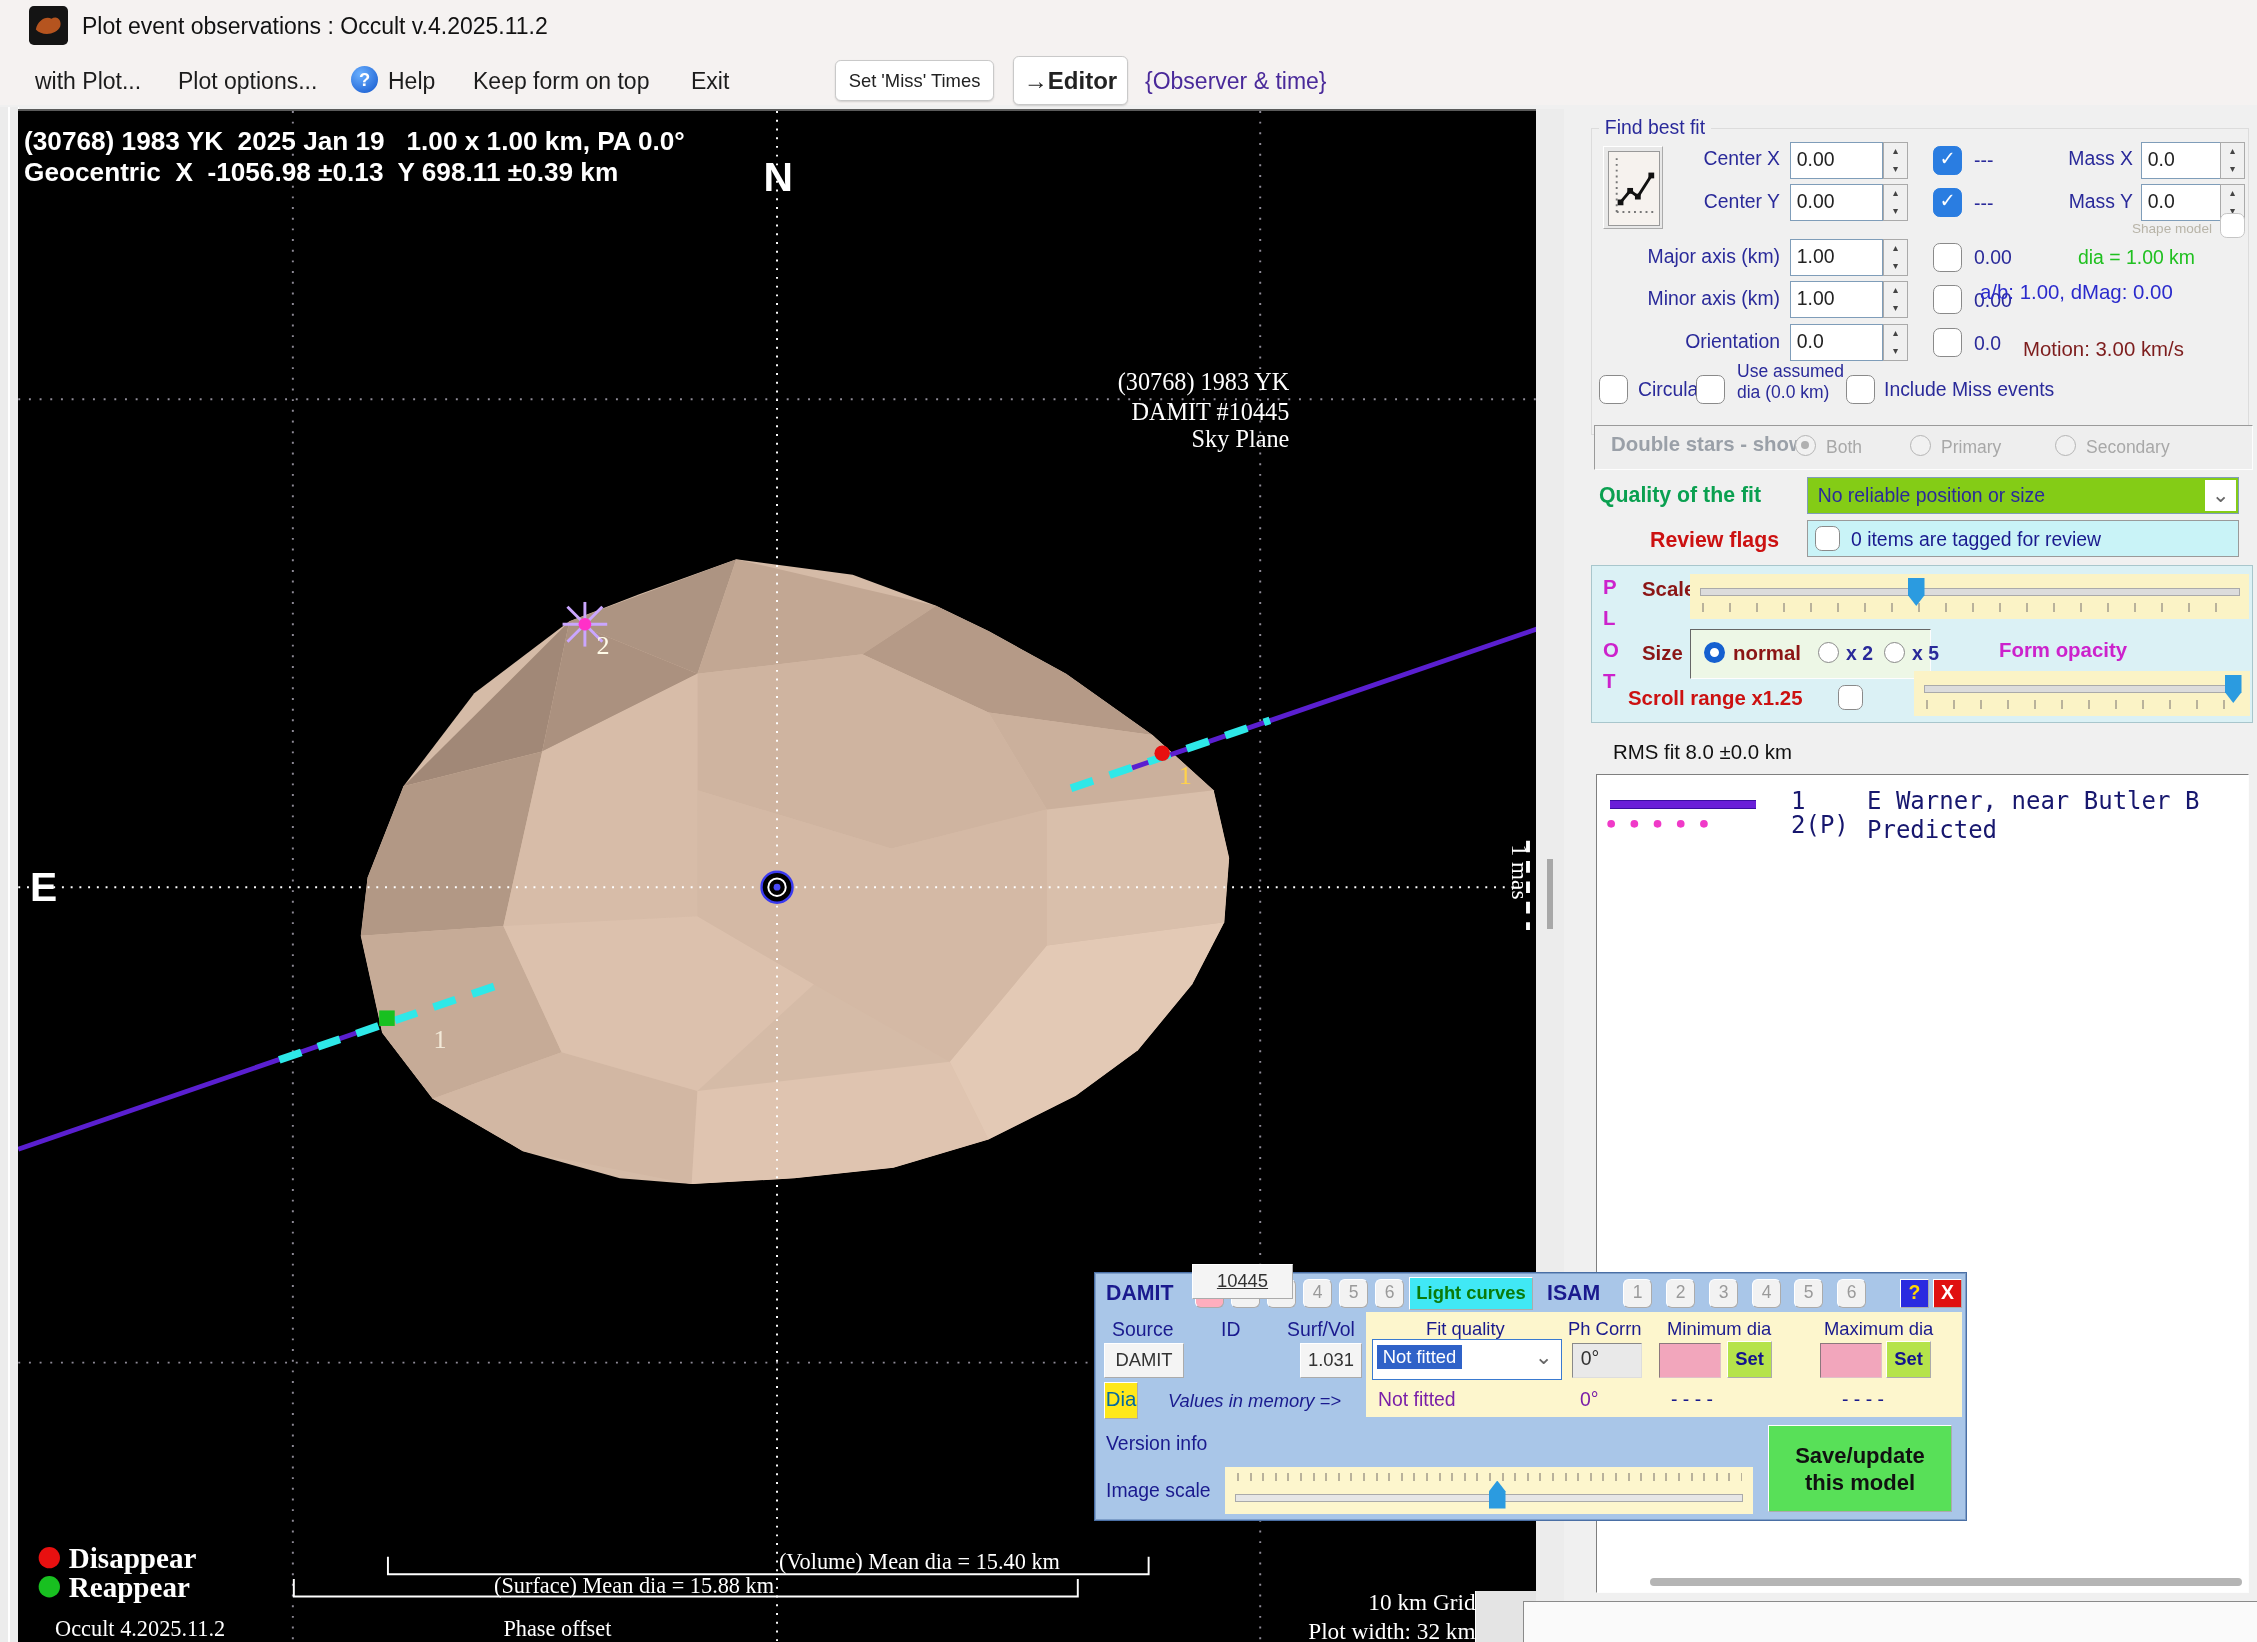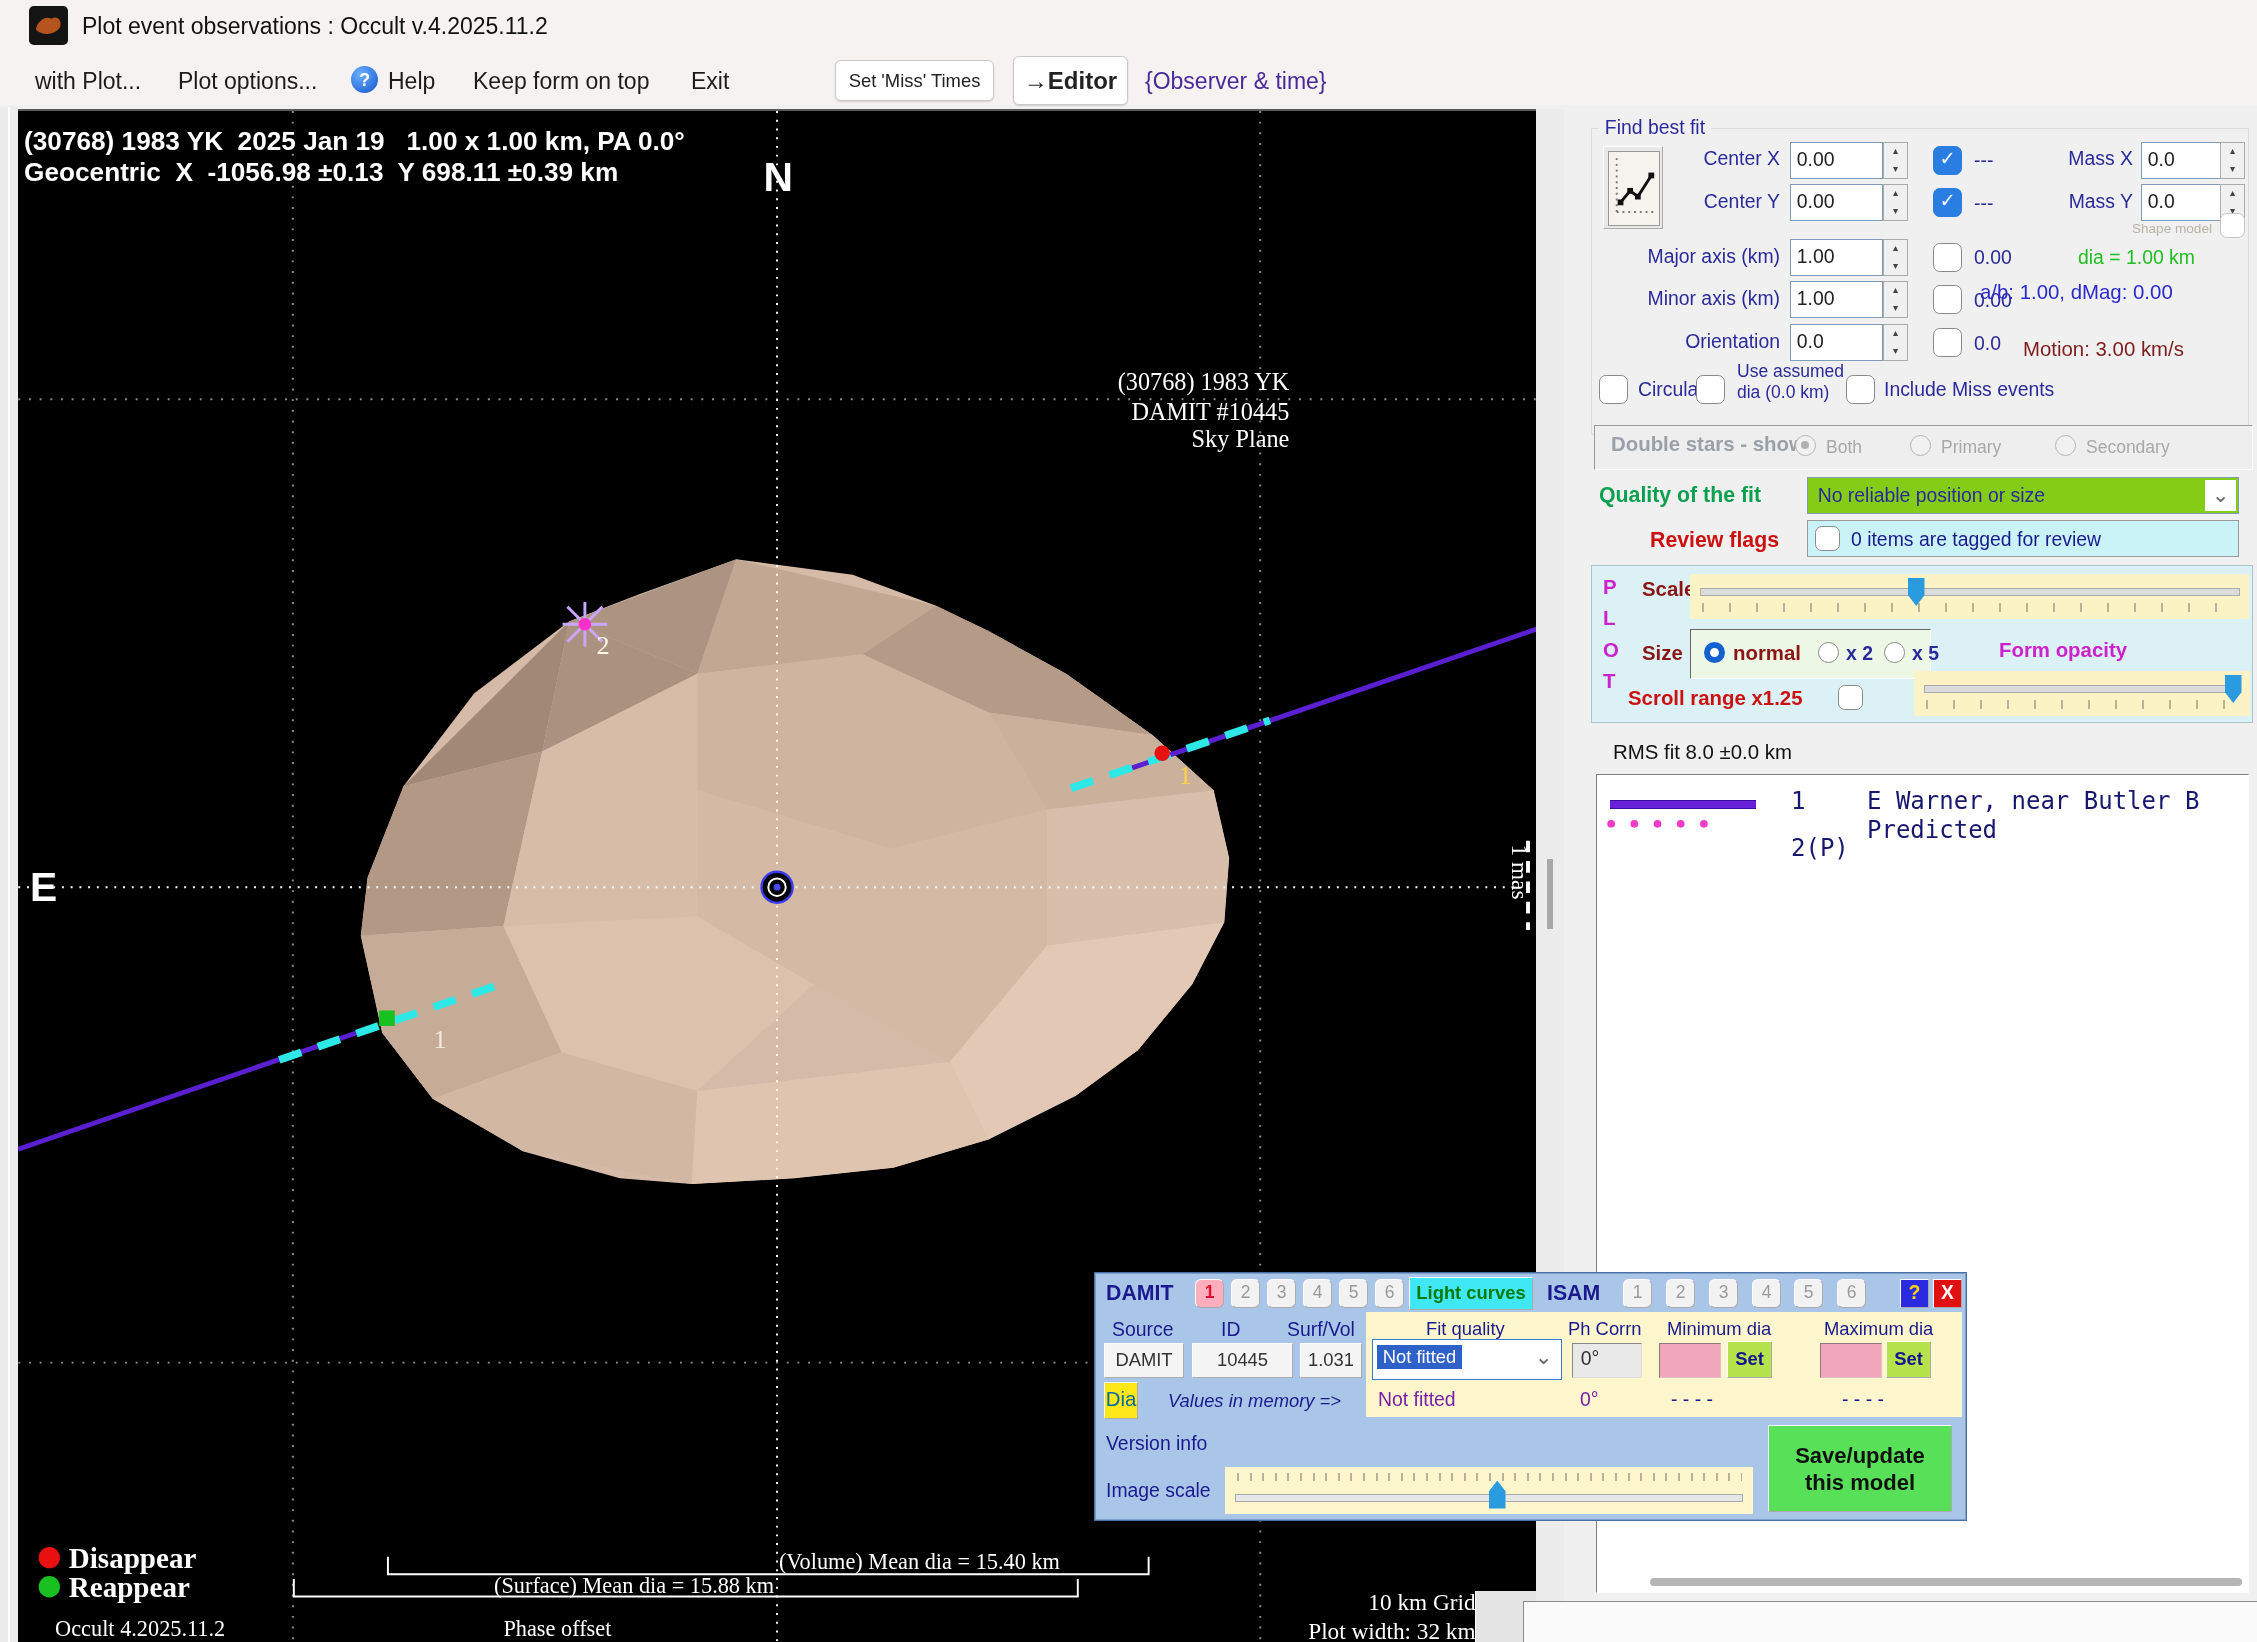--- a/index.html
+++ b/index.html
@@ -349,21 +349,21 @@
     <span class="mono" style="position:absolute;left:270px;top:11.6px;white-space:nowrap;overflow:hidden;display:inline-block;width:377px;">E Warner, near Butler B</span>
     <svg width="107" height="11.6" style="position:absolute;left:7.8px;top:43px;" viewBox="0 0 110 12">
       <g fill="#f03ac8">
           <circle cx="6" cy="6" r="4"></circle>
           <circle cx="30" cy="6" r="4"></circle>
           <circle cx="54" cy="6" r="4"></circle>
           <circle cx="78" cy="6" r="4"></circle>
           <circle cx="102" cy="6" r="4"></circle>
         </g>
     </svg>
-    <span class="mono" style="position:absolute;left:194px;top:59px;">2(P)</span>
+    <span class="mono" style="position:absolute;left:194px;top:36px;">2(P)</span>
     <span class="mono" style="position:absolute;left:270px;top:41px;">Predicted</span>
     <div class="hsb" style="left:53px;bottom:5.8px;width:592px;"></div>
   </div>
 
   <div class="abs damit"></div>
   <div class="dm-lbl" style="left:1106px;top:1281px;">DAMIT</div>
   <div class="tabbtn active" style="left:1195px;top:1279px;">1</div>
   <div class="tabbtn" style="left:1231px;top:1279px;">2</div>
   <div class="tabbtn" style="left:1267px;top:1279px;">3</div>
   <div class="tabbtn" style="left:1303px;top:1279px;">4</div>
@@ -377,21 +377,21 @@
   <div class="tabbtn" style="left:1752px;top:1279px;">4</div>
   <div class="tabbtn" style="left:1794px;top:1279px;">5</div>
   <div class="tabbtn" style="left:1837px;top:1279px;">6</div>
   <div class="btn" style="left:1900px;top:1279px;width:29px;height:29px;background:#2a2ae0;color:#ffd700;font-weight:bold;font-size:19.4px;line-height:25px;">?</div>
   <div class="btn" style="left:1933px;top:1279px;width:29px;height:29px;background:#e01010;color:#ffffff;font-weight:bold;font-size:19.4px;line-height:25px;">X</div>
 
   <div class="dm-hdr" style="left:1112px;top:1318px;font-size:19.4px;">Source</div>
   <div class="dm-hdr" style="left:1221px;top:1318px;font-size:19.4px;">ID</div>
   <div class="dm-hdr" style="left:1287px;top:1318px;font-size:19.4px;">Surf/Vol</div>
   <div class="field" style="left:1104px;top:1343px;width:80px;height:35px;">DAMIT</div>
-  <div class="field" style="left:1192px;top:1343px;width:101px;height:35px;">10445</div>
+  <div class="field" style="left:1192px;top:1264px;width:101px;height:35px;text-decoration:underline;">10445</div>
   <div class="field" style="left:1300px;top:1343px;width:62px;height:35px;">1.031</div>
 
   <div class="yellow" style="left:1366px;top:1312px;width:596px;height:105px;"></div>
   <div class="dm-hdr" style="left:1426px;top:1318px;">Fit quality</div>
   <div class="dm-hdr" style="left:1568px;top:1318px;">Ph Corrn</div>
   <div class="dm-hdr" style="left:1667px;top:1318px;">Minimum dia</div>
   <div class="dm-hdr" style="left:1824px;top:1318px;">Maximum dia</div>
 
   <div class="dropdown" style="left:1372px;top:1339px;width:190px;height:41px;background:#fff;border:1.9px solid #3a7ad0;">
     <span style="position:absolute;left:3.9px;top:4.9px;background:#2f62c8;color:#fff;padding:1px 5.8px;font-size:18.4px;">Not fitted</span>

